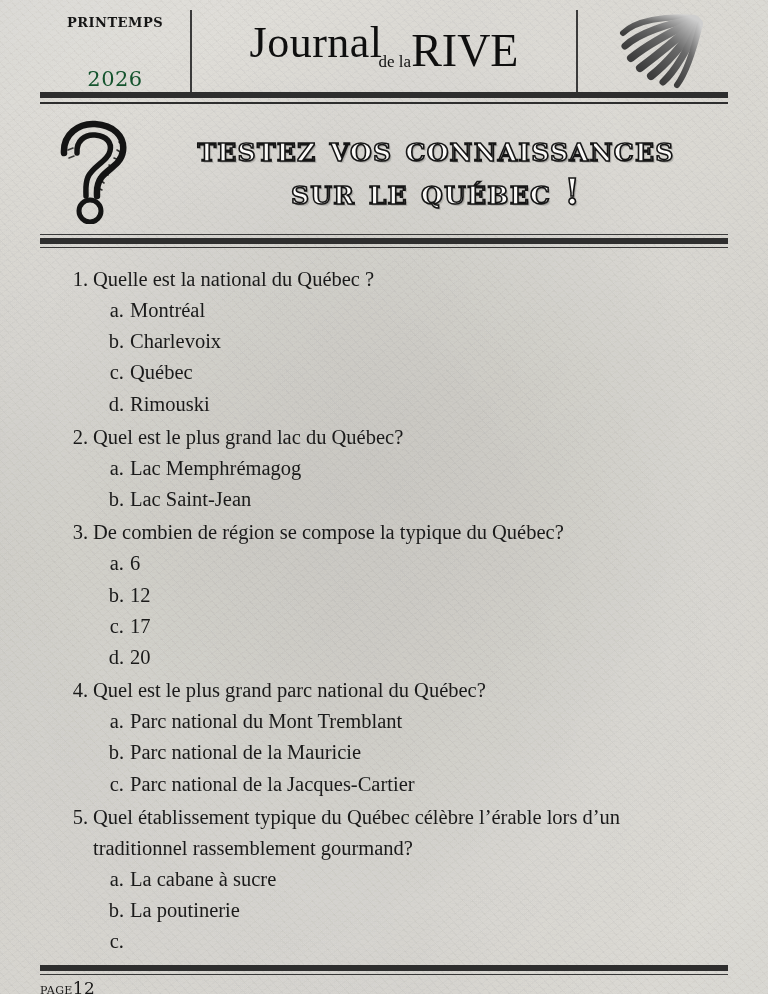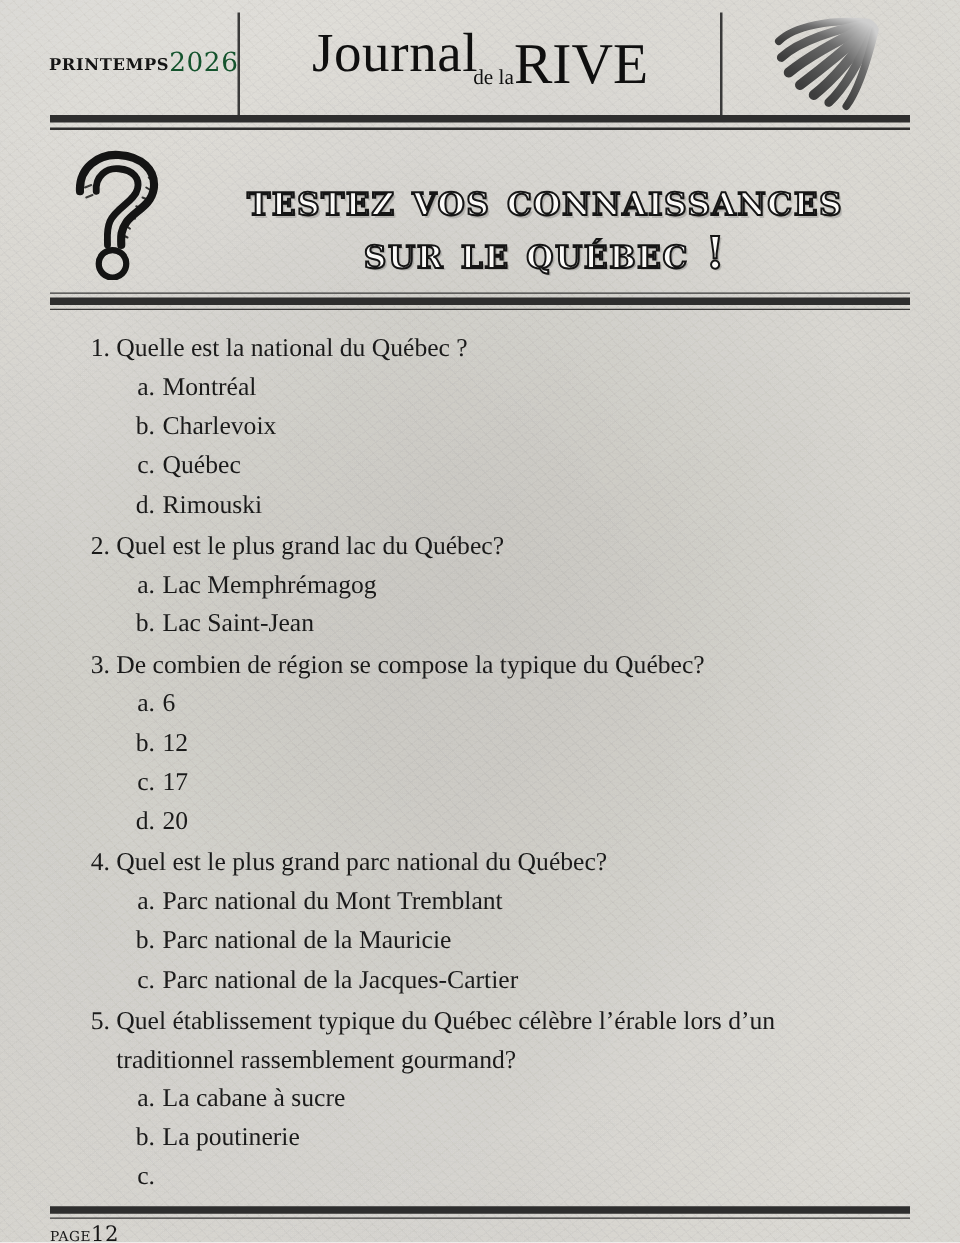--- a/index.html
+++ b/index.html
@@ -64,22 +64,23 @@
   }
   .mh-cell {
     display: flex;
     align-items: center;
     justify-content: center;
     position: relative;
   }
   .mh-date {
     width: 150px;
     flex: 0 0 150px;
-    flex-direction: row;
+    flex-direction: column;
     line-height: 1.12;
+    justify-content: space-between;
   }
   .mh-title {
     flex: 1 1 auto;
     border-left: 2px solid #3a3a3a;
     border-right: 2px solid #3a3a3a;
   }
   .mh-logo {
     width: 150px;
     flex: 0 0 150px;
   }
@@ -139,21 +140,21 @@
   .rule-thin  { height: 2px; background: #2e2e2e; }
   .rule-hair  { height: 1px; background: #3a3a3a; }
   .sp3 { height: 3px; }
   .sp4 { height: 4px; }
 
   .header-rules { margin-top: 0; }
 
   
   .headline-band {
     display: flex;
-    align-items: flex-end;
+    align-items: center;
     padding: 14px 0 10px 0;
     min-height: 96px;
   }
   .qmark {
     flex: 0 0 110px;
     display: flex;
     align-items: flex-start;
     justify-content: center;
     padding-top: 2px;
   }

